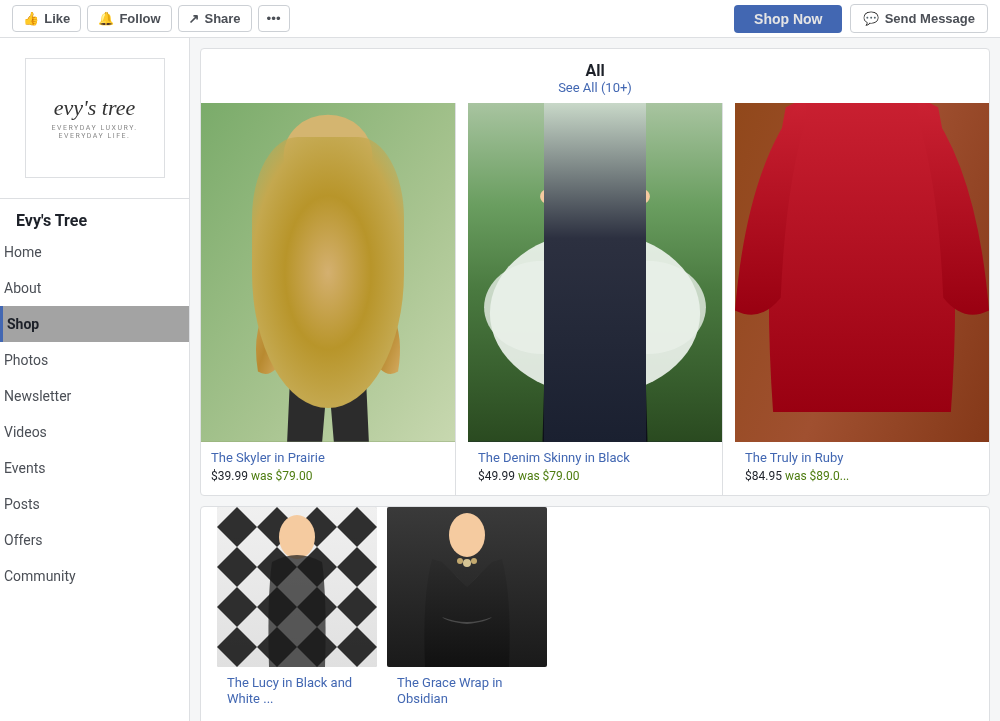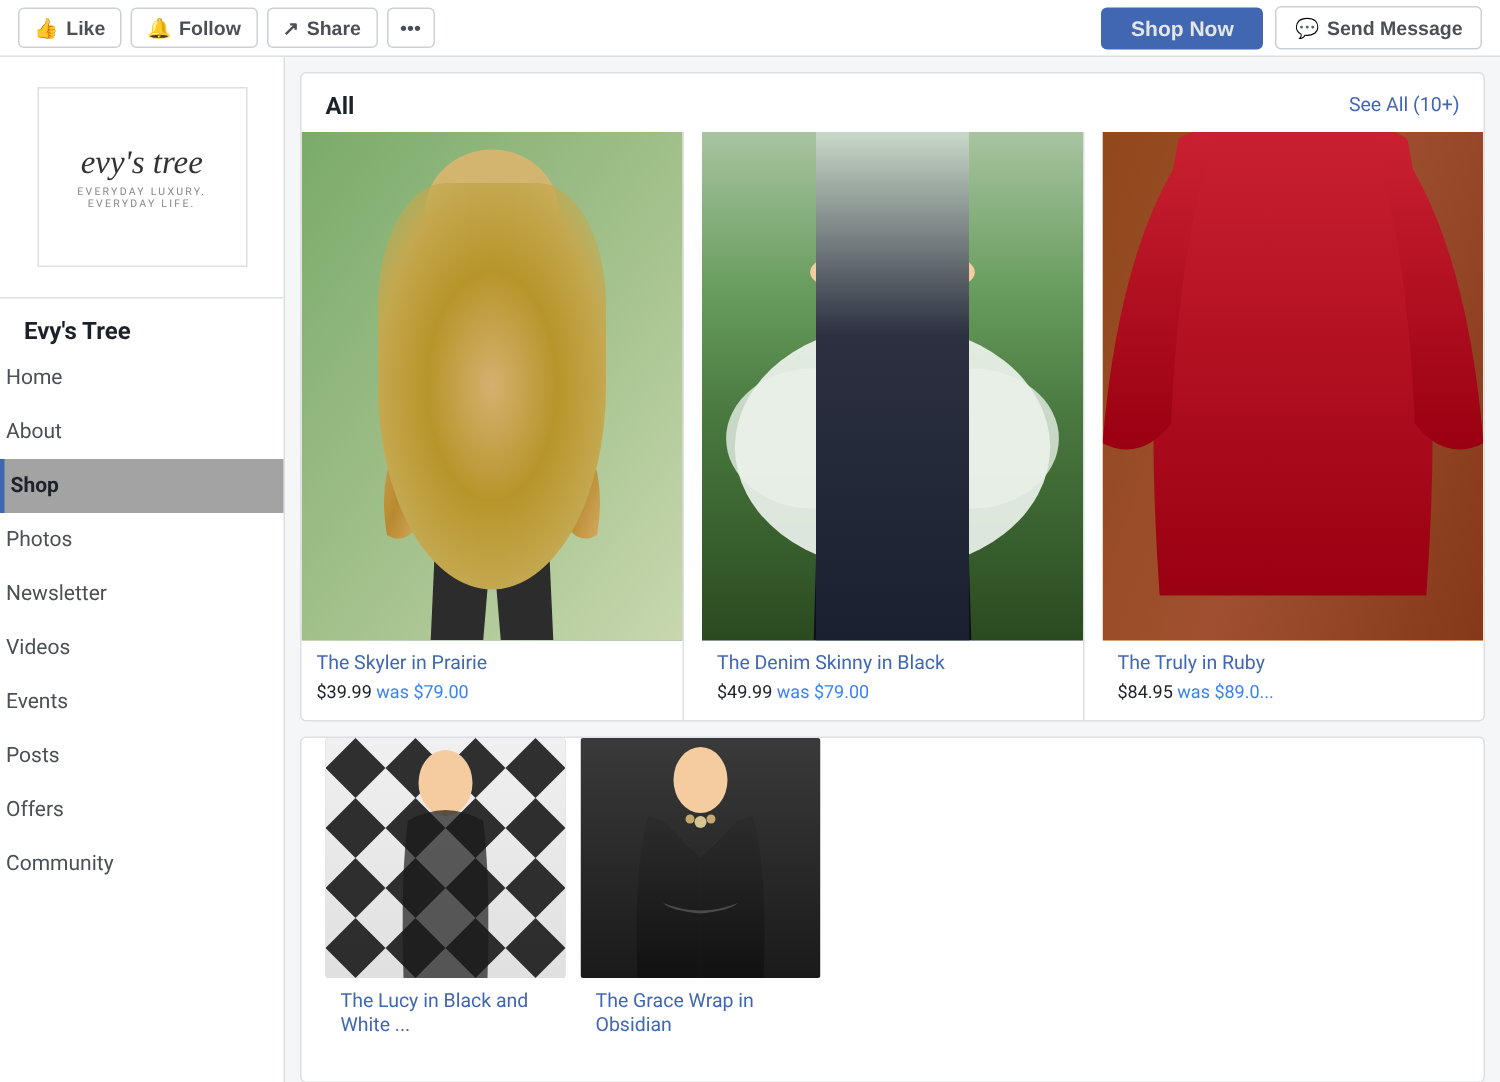--- a/index.html
+++ b/index.html
@@ -165,20 +165,21 @@
       margin: 10px;
       border-radius: 4px;
       border: 1px solid #dddfe2;
       overflow: hidden;
     }
     .section-header {
       display: flex;
       align-items: center;
       justify-content: space-between;
       padding: 12px 16px 8px;
+      flex-direction: column;
     }
     .section-title {
       font-size: 16px;
       font-weight: 700;
       color: #1d2129;
     }
     .see-all-link {
       font-size: 13px;
       color: #4267b2;
       cursor: pointer;
@@ -246,21 +247,21 @@
       color: #4267b2;
       cursor: pointer;
       line-height: 1.3;
     }
     .product-price {
       font-size: 12px;
       color: #1d2129;
       margin-top: 2px;
     }
     .product-price .was {
-      color: #3b82f6;
+      color: #4d7c0f;
     }
 
     
     .flash-grid {
       display: flex;
       gap: 10px;
       padding: 0 16px 16px;
     }
     .flash-card {
       width: 160px;

